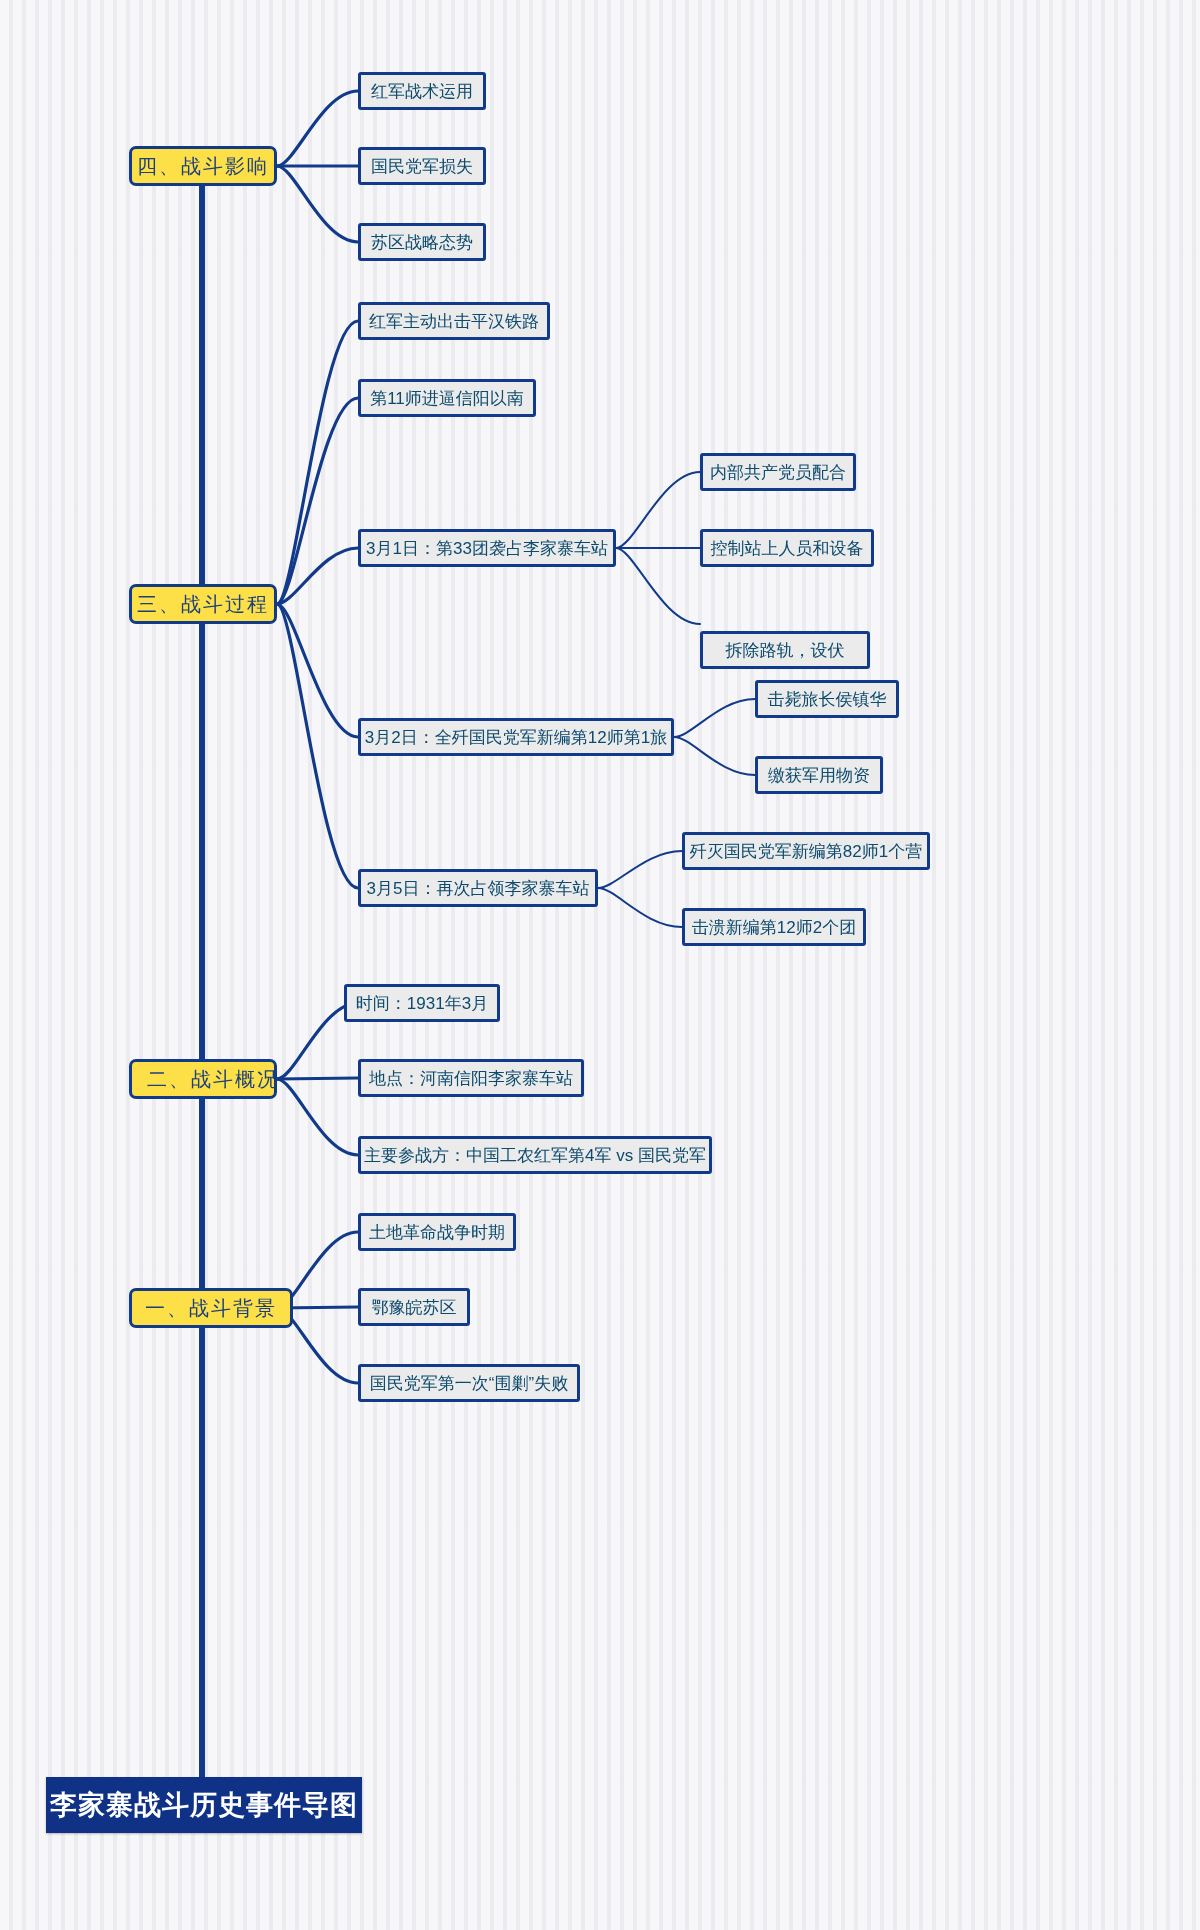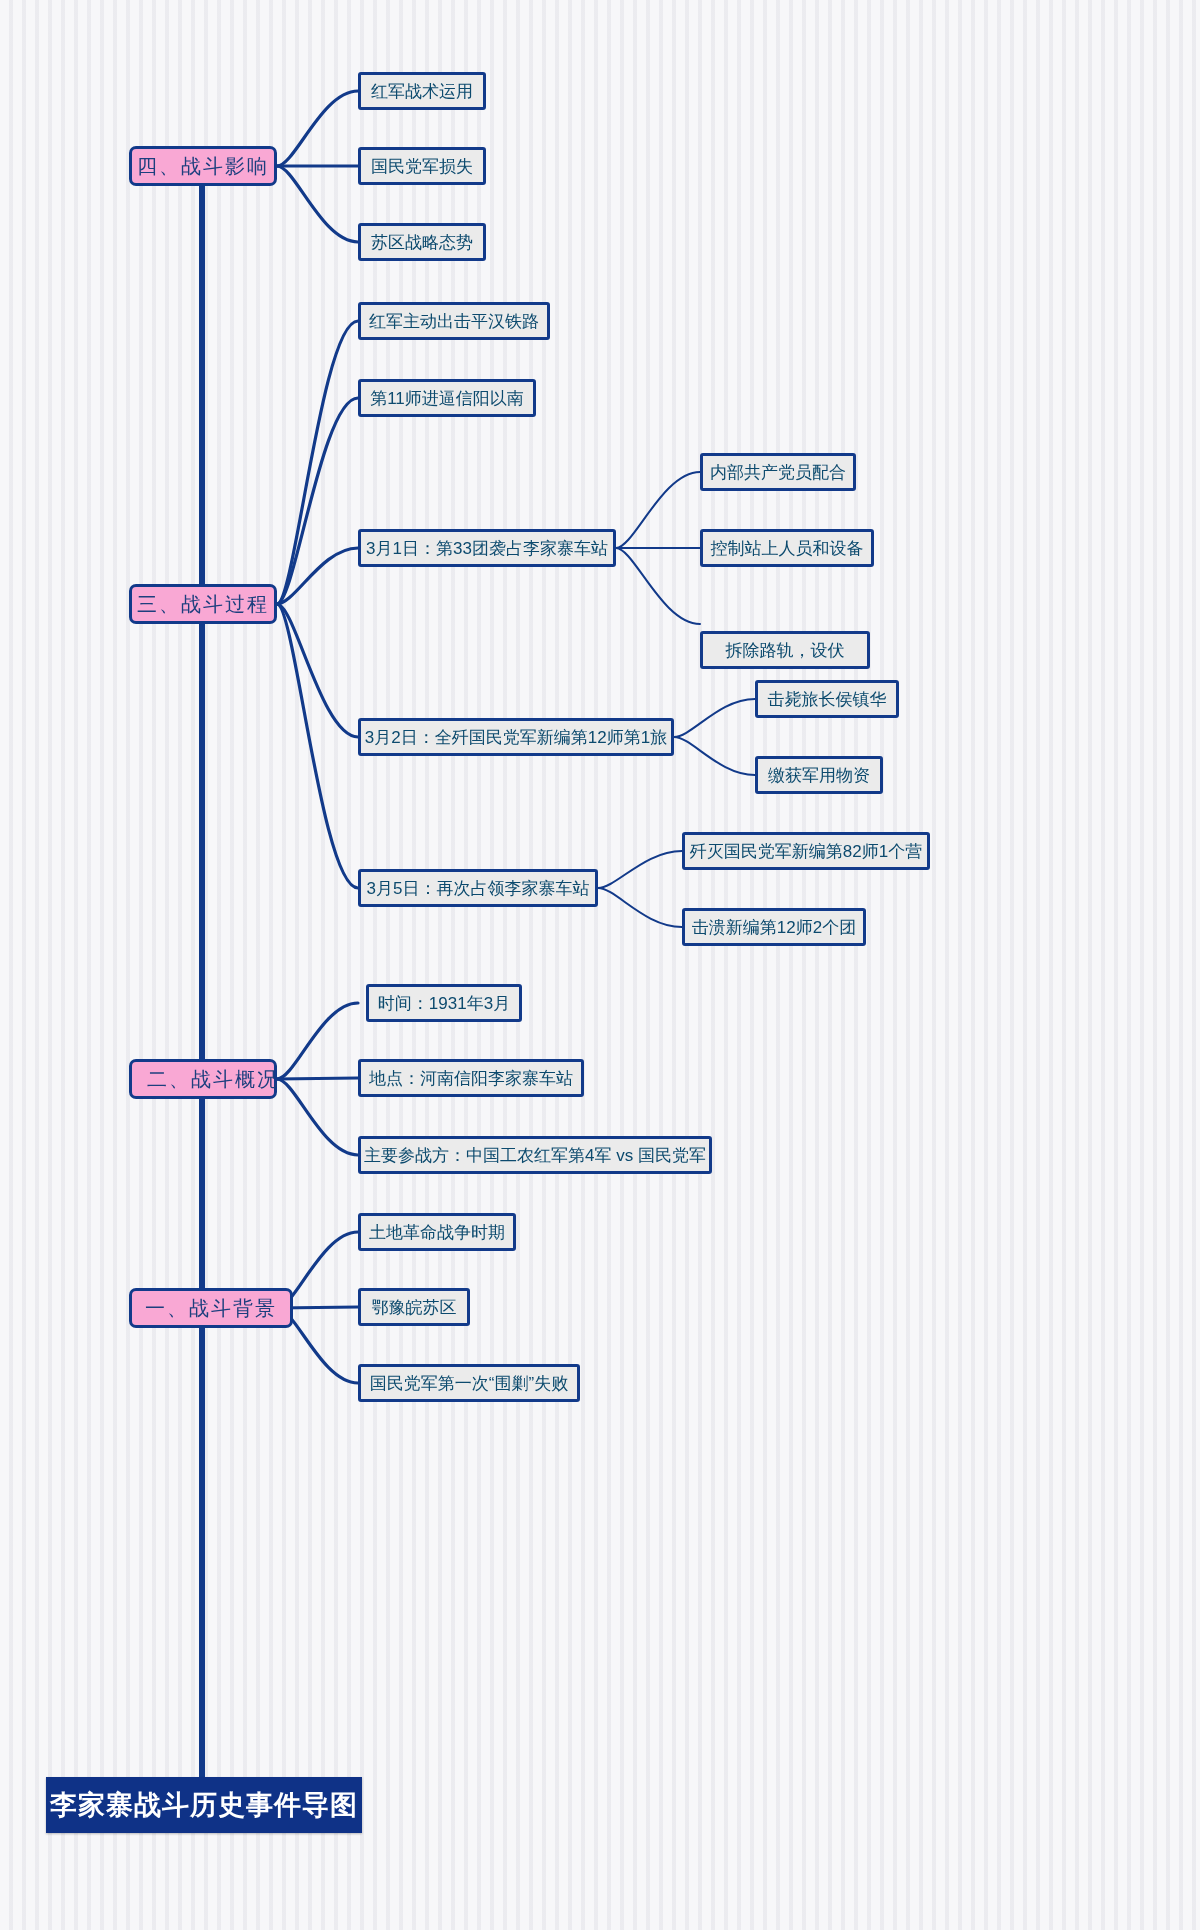--- a/index.html
+++ b/index.html
@@ -31,21 +31,21 @@
     background:#0f3287;
     color:#ffffff;
     border:1px solid #0f3287;
     border-radius:0;
     font-size:27px;
     font-weight:bold;
     letter-spacing:1px;
     box-shadow:0 1px 2px rgba(0,0,0,.25);
   }
   .lvl1{
-    background:#f9a8d4;
+    background:#fde047;
     border:3px solid #123a8a;
     border-radius:7px;
     font-size:20px;
     letter-spacing:2px;
     color:#1c3f7e;
   }
   .leaf{
     background:#ebebeb;
     border:3px solid #123a8a;
     border-radius:3px;
@@ -97,21 +97,21 @@
     </div>
     <div class="node leaf" style="left: 358px; top: 1288px; width: 112px; height: 38px;">
       <span>鄂豫皖苏区</span>
     </div>
     <div class="node leaf" style="left: 358px; top: 1364px; width: 222px; height: 38px;">
       <span>国民党军第一次“围剿”失败</span>
     </div>
     <div class="node lvl1" style="left: 129px; top: 1059px; width: 148px; height: 40px; padding-left: 20px;">
       <span>二、战斗概况</span>
     </div>
-    <div class="node leaf" style="left: 366px; top: 984px; width: 156px; height: 38px;">
+    <div class="node leaf" style="left: 344px; top: 984px; width: 156px; height: 38px;">
       <span>时间：1931年3月</span>
     </div>
     <div class="node leaf" style="left: 358px; top: 1059px; width: 226px; height: 38px;">
       <span>地点：河南信阳李家寨车站</span>
     </div>
     <div class="node leaf" style="left: 358px; top: 1136px; width: 354px; height: 38px;">
       <span>主要参战方：中国工农红军第4军 vs 国民党军</span>
     </div>
     <div class="node lvl1" style="left: 129px; top: 584px; width: 148px; height: 40px;">
       <span>三、战斗过程</span>

